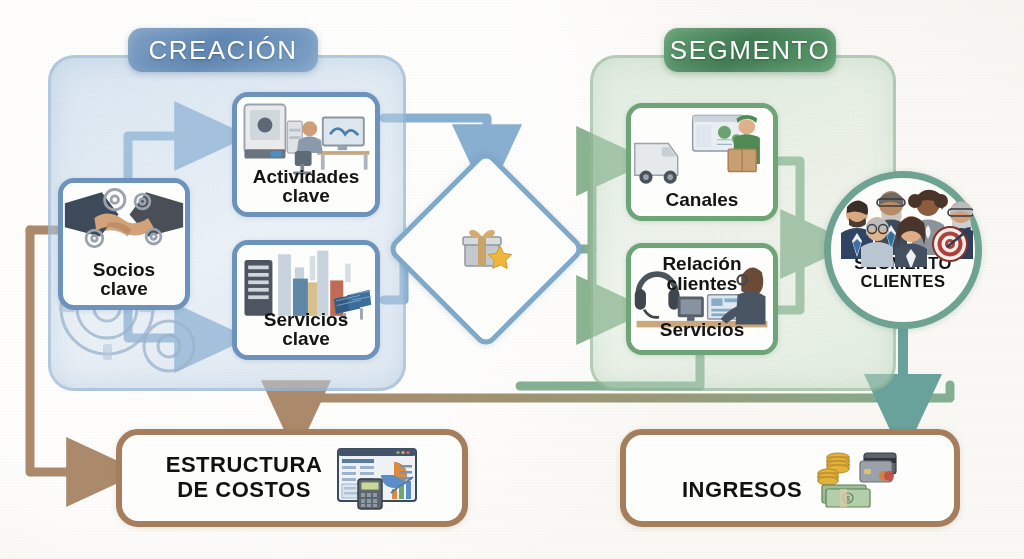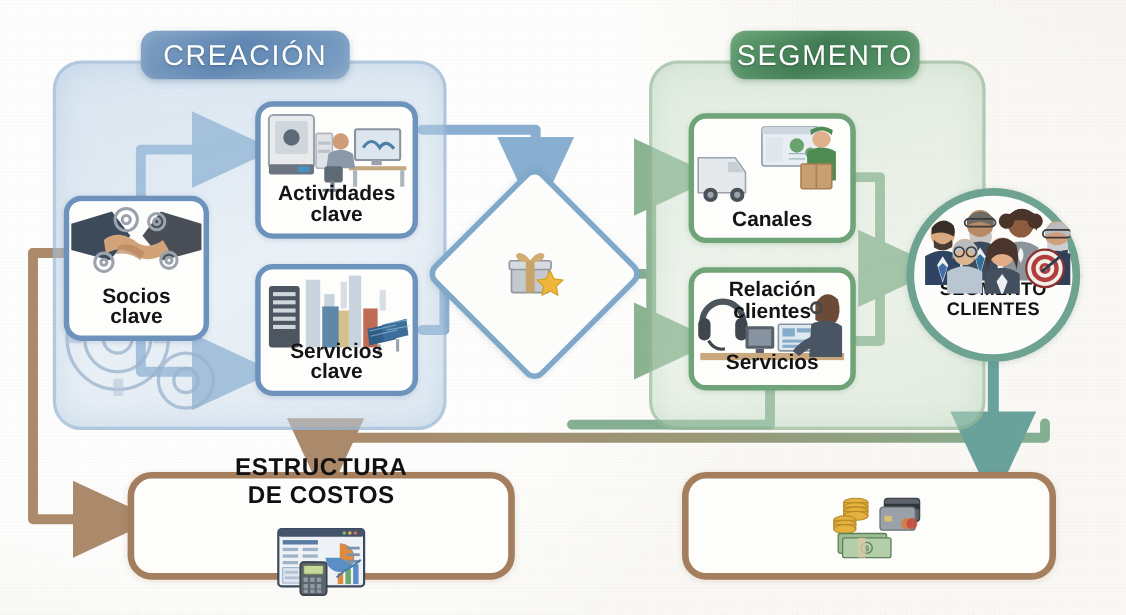--- a/index.html
+++ b/index.html
@@ -108,21 +108,21 @@
     font-weight:bold;font-size:16.5px;color:#111;text-align:center;
     line-height:1.08;letter-spacing:.4px;margin-top:46px;
   }
 
   
   .bar{
     position:absolute;background:#fdfdfb;border:6px solid #a57e5e;border-radius:22px;
     display:flex;align-items:center;justify-content:center;gap:14px;
     box-shadow:0 1px 6px rgba(140,110,80,.18);box-sizing:border-box;
   }
-  .bar-costos{left:116px;top:429px;width:352px;height:98px;flex-direction:column;}
+  .bar-costos{left:116px;top:429px;width:352px;height:98px;}
   .bar-ingresos{left:620px;top:429px;width:340px;height:98px;}
   .bar-label{
     font-weight:bold;font-size:22px;color:#111;text-align:center;line-height:1.12;letter-spacing:.5px;
   }
   .bar-icon{width:82px;height:66px;flex:0 0 auto;}
 
   .art{display:block;width:100%;height:100%;}
 </style>
 </head>
 <body>
@@ -504,20 +504,21 @@
             <rect x="31" y="59" width="4" height="3"></rect>
             <rect x="37" y="59" width="4" height="3"></rect>
         </g>
       </g>
     </svg>
   </div>
 
   <div class="bar bar-ingresos">
     <div class="bar-label">
       <br>
+      <span>INGRESOS</span>
     </div>
     <svg class="bar-icon" viewBox="0 0 82 66">
       <g>
         <rect x="48" y="8" width="32" height="21" rx="3" fill="#5d636a" stroke="#3c4147" stroke-width="1.2"></rect>
         <rect x="48" y="13" width="32" height="5" fill="#30353a"></rect>
         <rect x="44" y="16" width="32" height="21" rx="3" fill="#9aa1a8" stroke="#6d747b" stroke-width="1.2"></rect>
         <rect x="48" y="24" width="7" height="5" rx="1" fill="#d9c173"></rect>
         <circle cx="68" cy="31" r="5" fill="#d7793c" opacity=".85"></circle>
         <circle cx="73" cy="31" r="5" fill="#c9483c" opacity=".85"></circle>
       </g>

